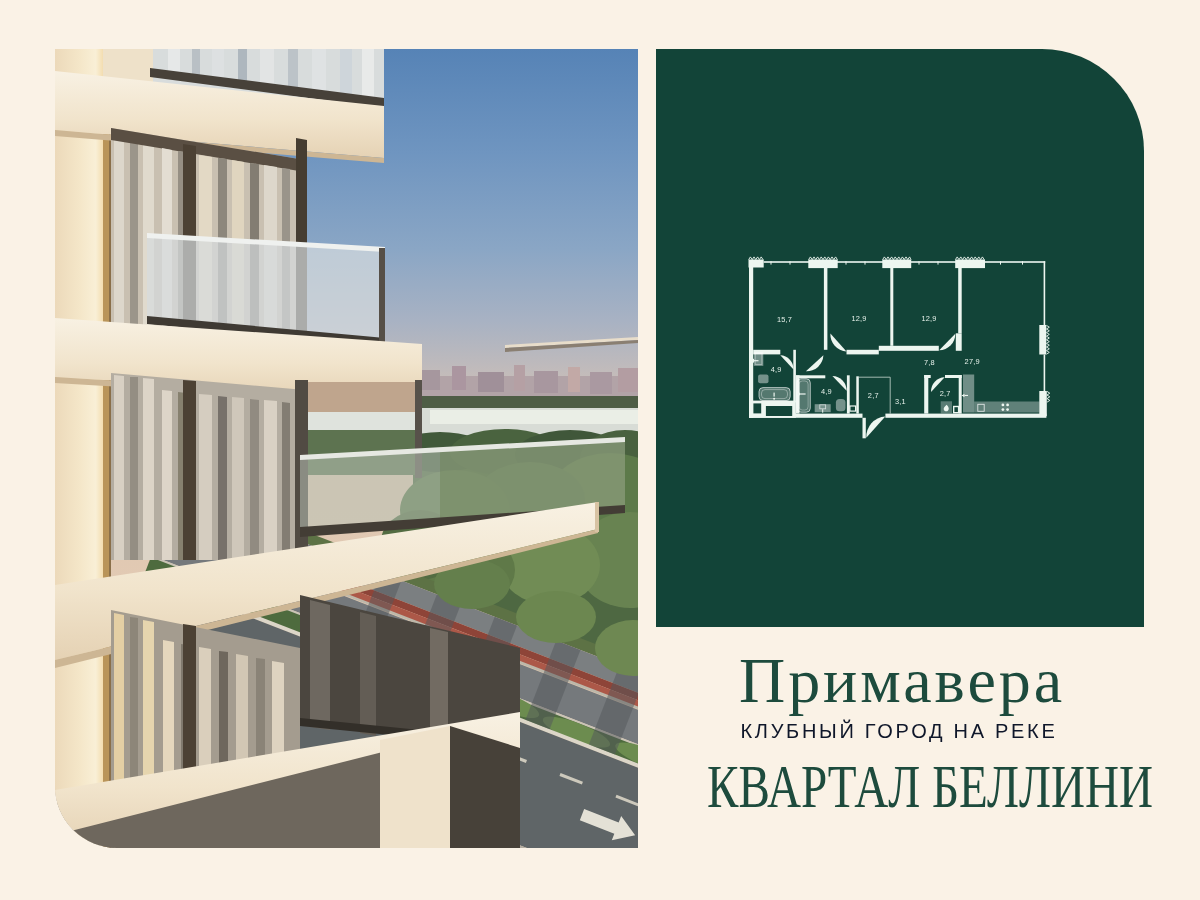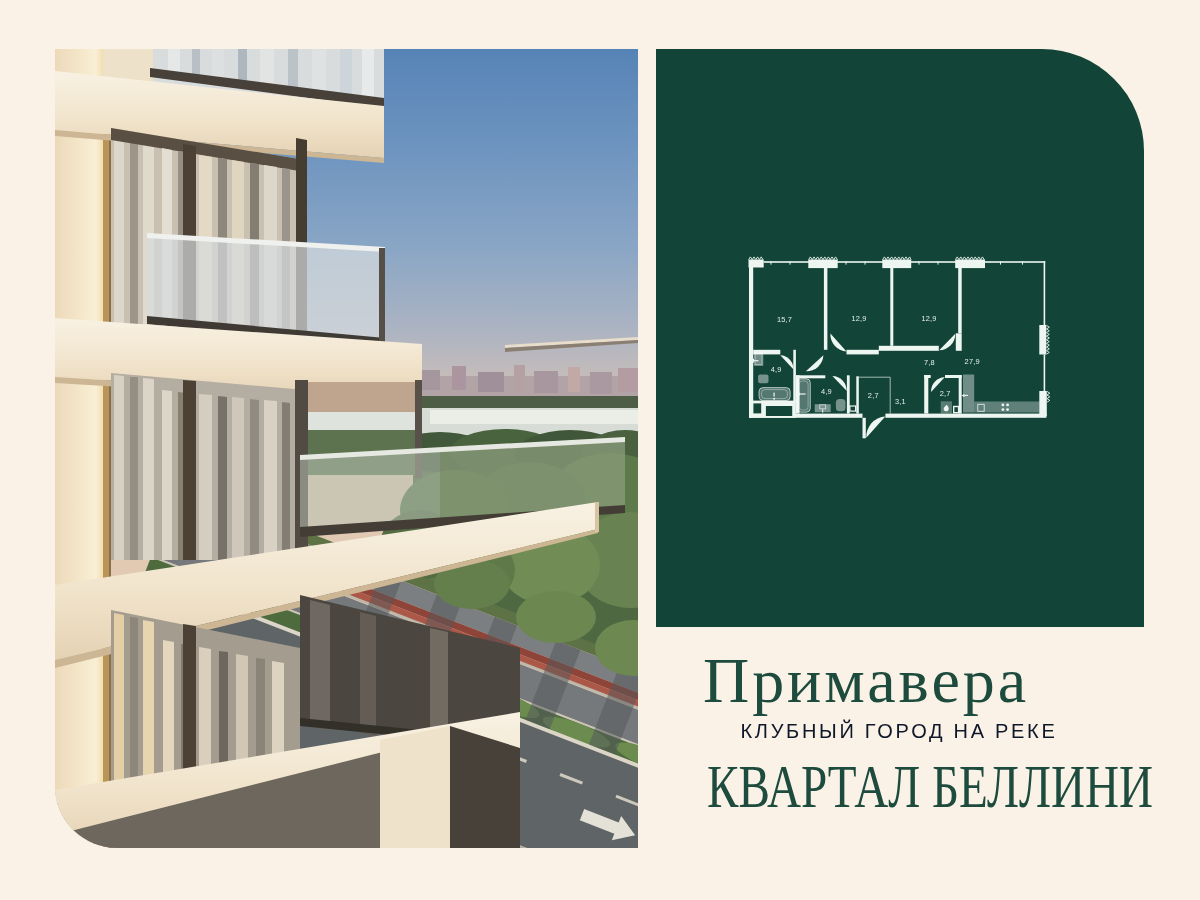--- a/index.html
+++ b/index.html
@@ -412,21 +412,21 @@
         <text x="873.3" y="397.6" font-family="'Liberation Sans',sans-serif" font-size="7.4" fill="#e6f1ea" text-anchor="middle" letter-spacing="0.2">2,7</text>
 
         <text x="900.4" y="404.3" font-family="'Liberation Sans',sans-serif" font-size="7.4" fill="#e6f1ea" text-anchor="middle" letter-spacing="0.2">3,1</text>
 
         <text x="945.2" y="396.3" font-family="'Liberation Sans',sans-serif" font-size="7.4" fill="#e6f1ea" text-anchor="middle" letter-spacing="0.2">2,7</text>
       </g>
     </svg>
   </div>
 
   <div class="abs" style="left:0;top:649px;width:1800px;">
-    <div style="position:absolute;left:866px;transform:translateX(-50%);font-family:'Liberation Serif',serif;font-size:64px;letter-spacing:2.93px;color:#1d4b3d;white-space:nowrap;line-height:1;text-align:right;">Примавера</div>
+    <div style="position:absolute;left:902px;transform:translateX(-50%);font-family:'Liberation Serif',serif;font-size:64px;letter-spacing:2.93px;color:#1d4b3d;white-space:nowrap;line-height:1;text-align:right;">Примавера</div>
   </div>
 
   <div class="abs" style="left:0;top:720px;width:1800px;">
     <div style="position:absolute;left:899px;transform:translateX(-50%);font-family:'Liberation Sans',sans-serif;font-size:20px;letter-spacing:2.71px;color:#0f172a;white-space:nowrap;">КЛУБНЫЙ ГОРОД НА РЕКЕ</div>
   </div>
 
   <div class="abs" style="left:0;top:755px;width:1800px;">
     <div style="position:absolute;left:707px;transform:scaleX(0.76);transform-origin:0 0;font-family:'Liberation Serif',serif;font-size:62px;color:#1d4b3d;white-space:nowrap;line-height:1;">КВАРТАЛ БЕЛЛИНИ</div>
   </div>
 </div>

